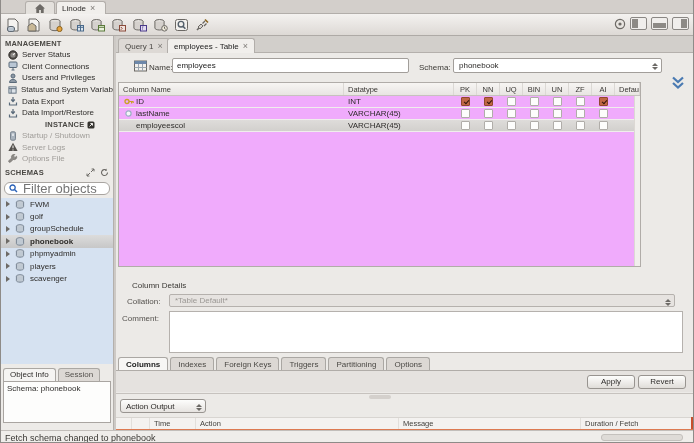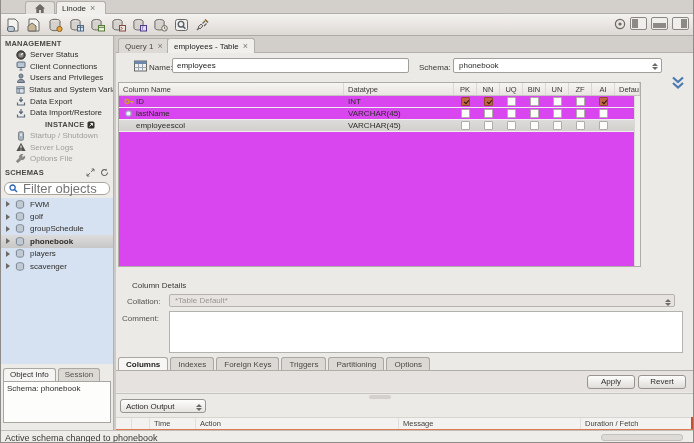--- a/index.html
+++ b/index.html
@@ -25,21 +25,21 @@
   .tg{position:relative;width:17px;height:13px;border:1px solid #8a8784;border-radius:2px;background:#f0eeec;}
   .tg i{position:absolute;background:#8d8a86;}
   .tg.l i{left:1px;top:1px;bottom:1px;width:6px;}
   .tg.b i{left:1px;right:1px;bottom:1px;height:5px;}
   .tg.r i{right:1px;top:1px;bottom:1px;width:6px;}
 
   
   .sidebar{position:absolute;left:0;top:36px;width:112px;height:394px;background:#edebe8;overflow:hidden;}
   .vsep{position:absolute;left:112px;top:36px;width:3px;height:394px;background:#cdc9c5;border-left:1px solid #b4b0ac;}
   .sec-title{position:absolute;left:4px;font-weight:bold;font-size:7.5px;color:#4a4844;letter-spacing:.2px;display:flex;align-items:center;gap:3px;}
-  .navlist{position:absolute;left:8px;width:112px;}
+  .navlist{position:absolute;left:0;width:112px;}
   .navitem{height:11.6px;display:flex;align-items:center;gap:4px;padding-left:7px;white-space:nowrap;overflow:hidden;cursor:default;}
   .navitem .lbl{overflow:hidden;white-space:nowrap;}
   .navitem.dis .lbl{color:#a09d99;}
   .schemas-head{top:132px;width:104px;justify-content:space-between;display:flex;}
   .filterbox{position:absolute;left:3px;top:146px;width:106px;height:13px;background:#fff;border:1px solid #a9a5a1;border-radius:6px;
              display:flex;align-items:center;gap:3px;padding:0 4px;}
   .filterbox input{border:none;outline:none;width:80px;font-size:13px;background:transparent;color:#444;
                    font-family:"Liberation Sans","DejaVu Sans",sans-serif;}
   .tree{position:absolute;left:0;top:162px;width:112px;height:166px;background:#d6e2f1;}
   .treeitem{height:12.4px;display:flex;align-items:center;gap:5px;padding-left:5px;cursor:default;}
@@ -62,21 +62,21 @@
   .tinput{position:absolute;height:15px;background:#fff;border:1px solid #a29e9a;border-radius:2px;padding:0 4px;
           font-size:8px;font-family:"Liberation Sans","DejaVu Sans",sans-serif;color:#222;}
   .selbox{position:absolute;height:15px;background:#fff;border:1px solid #a29e9a;border-radius:2px;display:flex;align-items:center;padding:0 14px 0 5px;}
   .spin{position:absolute;right:2px;top:2px;width:9px;height:10px;display:flex;flex-direction:column;align-items:center;justify-content:center;gap:1px;}
   .spin b{width:0;height:0;border-left:3px solid transparent;border-right:3px solid transparent;}
   .spin .up{border-bottom:3px solid #6d6a66;}
   .spin .dn{border-top:3px solid #6d6a66;}
   .expandbtn{position:absolute;left:551px;top:20px;width:22px;height:18px;display:flex;align-items:center;justify-content:center;cursor:pointer;}
 
   
-  .grid{position:absolute;left:2px;top:46px;width:523px;height:185px;background:#d946ef;border:1px solid #b0aca8;}
+  .grid{position:absolute;left:2px;top:46px;width:523px;height:185px;background:#f0abfc;border:1px solid #b0aca8;}
   .ghead{display:grid;grid-template-columns:225px 110px repeat(7,23px) 1fr;height:13px;
          background:linear-gradient(#f7f5f3,#e8e5e2);border-bottom:1px solid #c6c2be;font-size:7.5px;color:#3a3834;}
   .ghead div{display:flex;align-items:center;padding-left:4px;border-right:1px solid #dbd8d4;overflow:hidden;white-space:nowrap;}
   .ghead div.ctr{justify-content:center;padding-left:0;}
   .grow{display:grid;grid-template-columns:225px 110px repeat(7,23px) 1fr;height:12px;border-bottom:1px solid #f0eeec;}
   .grow.sel{background:linear-gradient(#dedcda,#d2d0cd);}
   .gc{display:flex;align-items:center;padding-left:4px;overflow:hidden;white-space:nowrap;}
   .gc.ctr{justify-content:center;padding-left:0;}
   .rowicon{width:11px;display:inline-flex;justify-content:center;margin-right:2px;}
   .cb{position:relative;width:9px;height:9px;border:1px solid #b0ada9;background:#fdfdfc;border-radius:1px;}
@@ -355,20 +355,28 @@
           </svg>
           <span>groupSchedule</span>
         </div>
       <div class="treeitem sel">
           <span class="arr"></span>
           <svg width="10" height="9" viewBox="0 0 10 9">
             <ellipse cx="5" cy="2.2" rx="3.6" ry="1.5" fill="#cfd6dd" stroke="#7a8694"></ellipse>
             <path d="M1.4 2.2v4.4c0 .9 1.6 1.6 3.6 1.6s3.6-.7 3.6-1.6V2.2" fill="#c0c9d2" stroke="#7a8694"></path>
           </svg>
           <span>phonebook</span>
+        </div>
+      <div class="treeitem">
+          <span class="arr"></span>
+          <svg width="10" height="9" viewBox="0 0 10 9">
+            <ellipse cx="5" cy="2.2" rx="3.6" ry="1.5" fill="#cfd6dd" stroke="#7a8694"></ellipse>
+            <path d="M1.4 2.2v4.4c0 .9 1.6 1.6 3.6 1.6s3.6-.7 3.6-1.6V2.2" fill="#c0c9d2" stroke="#7a8694"></path>
+          </svg>
+          <span>phpmyadmin</span>
         </div>
       <div class="treeitem">
           <span class="arr"></span>
           <svg width="10" height="9" viewBox="0 0 10 9">
             <ellipse cx="5" cy="2.2" rx="3.6" ry="1.5" fill="#cfd6dd" stroke="#7a8694"></ellipse>
             <path d="M1.4 2.2v4.4c0 .9 1.6 1.6 3.6 1.6s3.6-.7 3.6-1.6V2.2" fill="#c0c9d2" stroke="#7a8694"></path>
           </svg>
           <span>players</span>
         </div>
       <div class="treeitem">
@@ -585,17 +593,17 @@
         <div>Action</div>
         <div>Message</div>
         <div>Duration / Fetch</div>
       </div>
       <div class="aoline"></div>
       <div class="aotick"></div>
     </div>
   </div>
 
   <div class="statusbar">
-    <span class="statustext">Active schema changed to phonebook</span>
+    <span class="statustext">Fetch schema changed to phonebook</span>
     <div class="hthumb"></div>
   </div>
 
 </div>
 
 </body></html>

